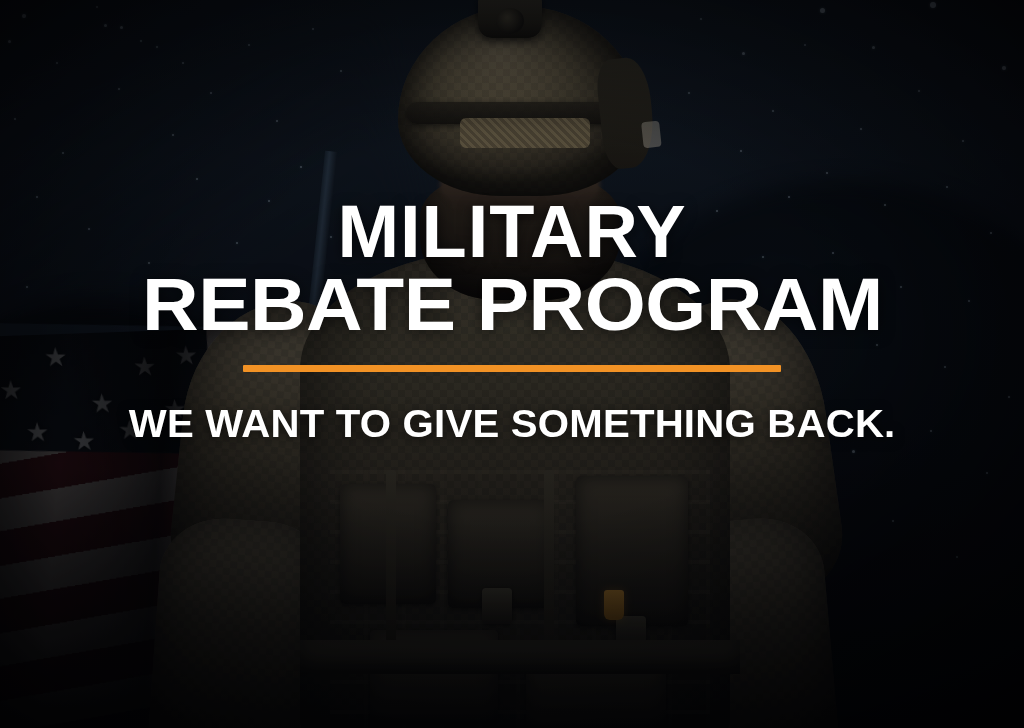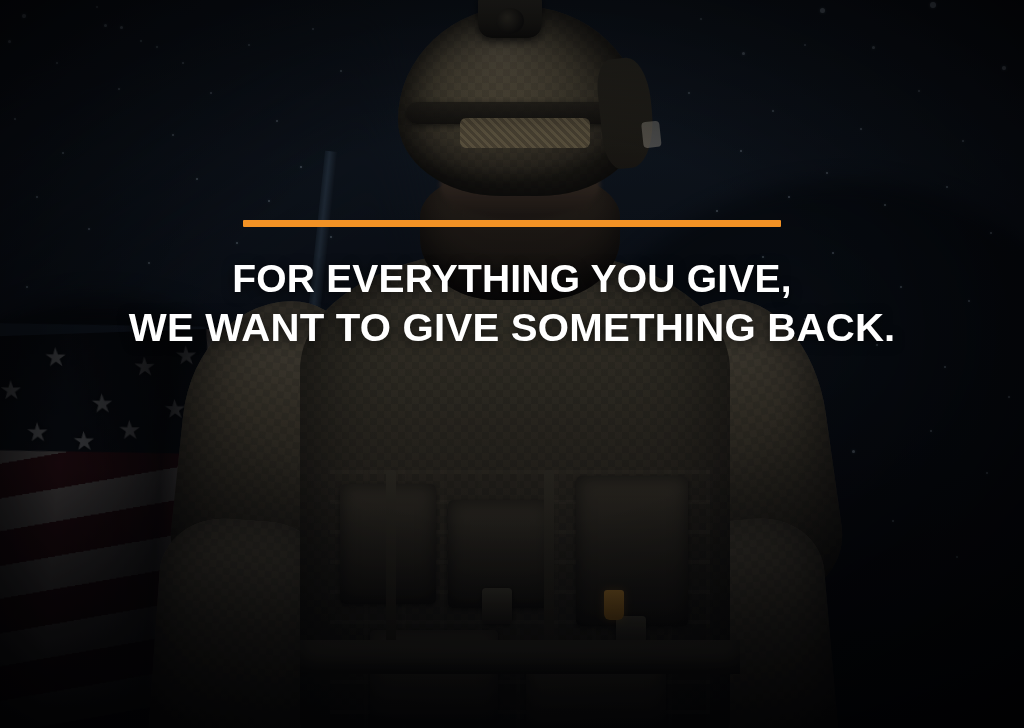--- a/index.html
+++ b/index.html
@@ -459,22 +459,25 @@
       <div class="headset"></div>
     </div>
 
     <div class="tone"></div>
     <div class="vignette"></div>
     <div class="scrim"></div>
   </div>
 
   <div class="content">
 
+    <h1 class="headline" style="color: rgb(255, 255, 255);">
+      <span class="l1">MILITARY</span>
+      <span class="l2">REBATE PROGRAM</span>
+    </h1>
 
     <div class="divider" style="background: rgb(242, 146, 37); width: 538px; height: 7px;"></div>
 
     <h2 class="subhead" style="color: rgb(255, 255, 255);">
-      <span class="s1">FOR EVERYTHING YOU GIVE,</span>
       <span class="s2">WE WANT TO GIVE SOMETHING BACK.</span>
     </h2>
 
   </div>
 </div>
 
 </body></html>

